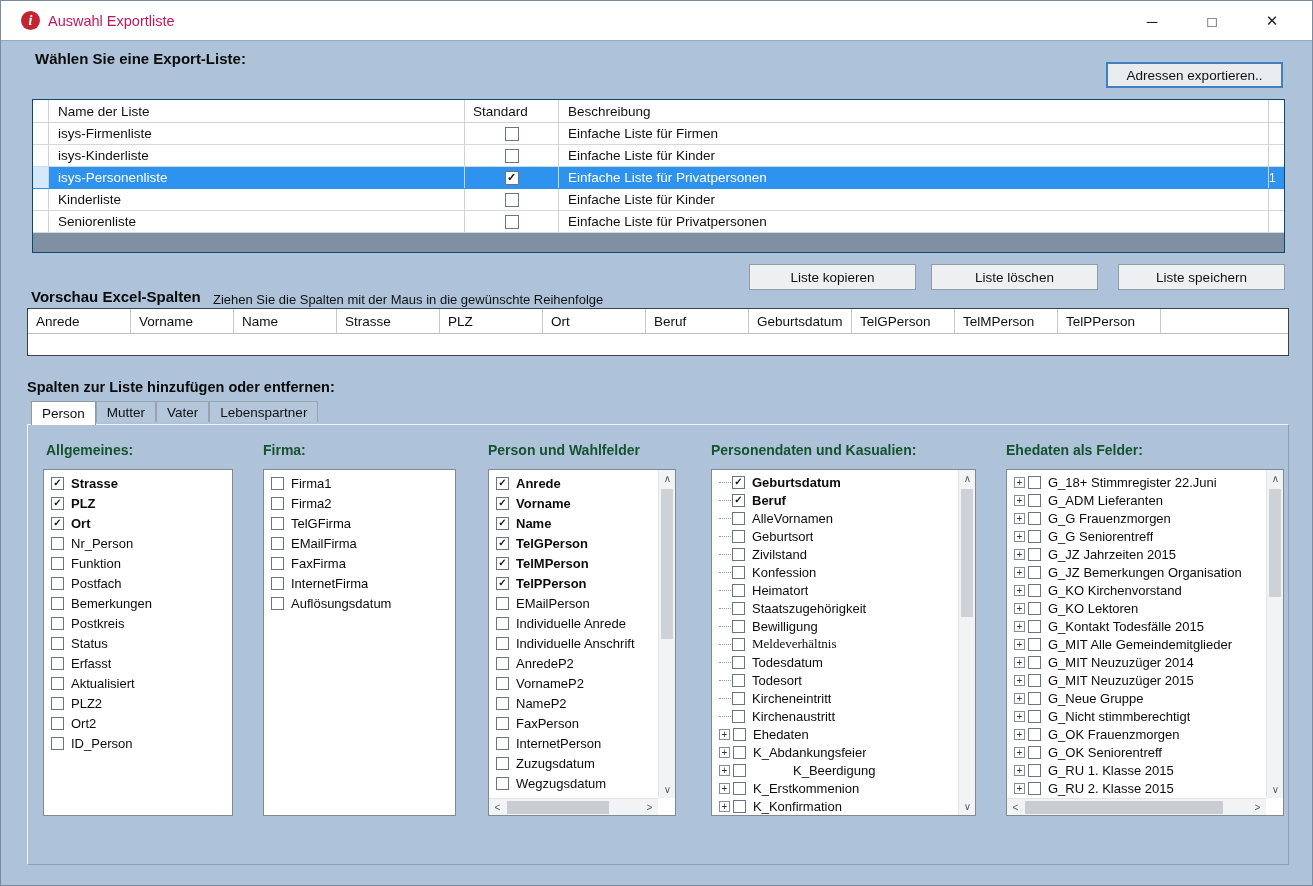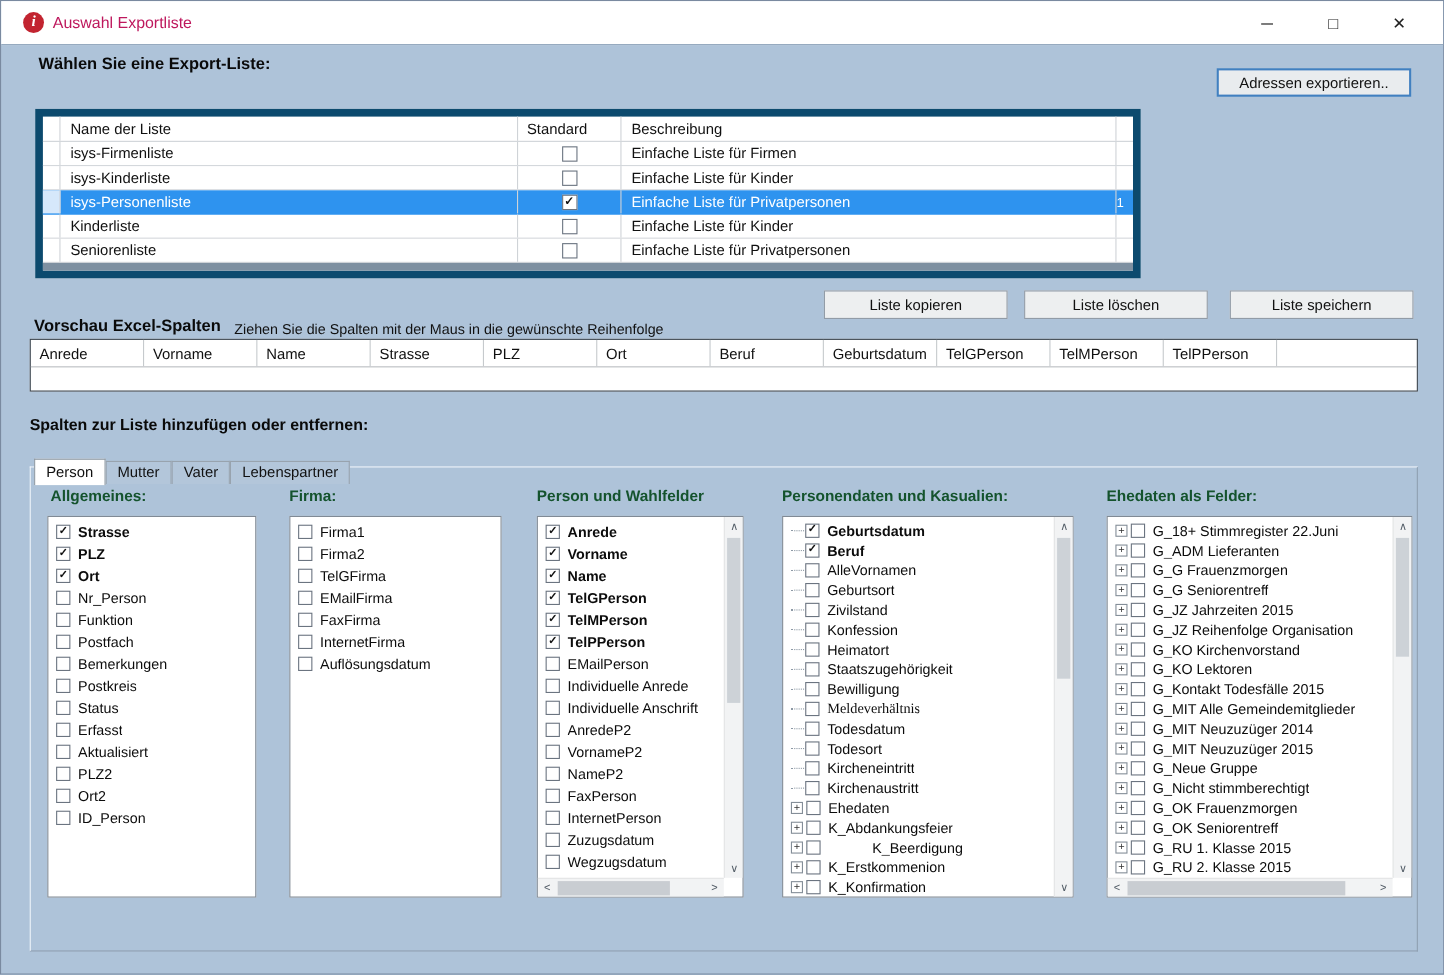--- a/index.html
+++ b/index.html
@@ -32,22 +32,22 @@
   
   .h-export { position:absolute; left:34px; top:49px; font-size:15px; font-weight:bold; color:#0a0a0a; }
   .btn-export {
     position:absolute; right:29px; top:61px; width:177px; height:26px;
     background:#e9ecee; border:2px solid #4180c0; font-size:13.5px; color:#111;
     display:flex; align-items:center; justify-content:center;
   }
 
   
   .lists-table {
-    position:absolute; left:31px; top:98px; width:1005px; height:154px;
-    background:#fff; border:7px solid #0c4a6e; display:flex; flex-direction:column;
+    position:absolute; left:31px; top:98px; width:1253px; height:154px;
+    background:#fff; border:1px solid #0c4a6e; display:flex; flex-direction:column;
   }
   .lt-header { display:flex; height:23px; align-items:center; border-bottom:1px solid #cfd3d7; font-size:13.5px; color:#101010; }
   .lt-row { display:flex; height:22px; align-items:center; border-bottom:1px solid #d4d8dc; font-size:13.5px; color:#101010; }
   .lt-sel  { width:16px; height:100%; border-right:1px solid #cfd3d7; flex:none; }
   .lt-name { width:415px; padding-left:9px; flex:none; overflow:hidden; white-space:nowrap; }
   .lt-std  { width:94px; padding-left:8px; flex:none; border-left:1px solid #cfd3d7; height:100%; display:flex; align-items:center; }
   .lt-desc { flex:1; padding-left:9px; border-left:1px solid #cfd3d7; height:100%; display:flex; align-items:center; overflow:hidden; white-space:nowrap; }
   .lt-end  { width:16px; flex:none; border-left:1px solid #cfd3d7; height:100%; font-size:12px; overflow:hidden; display:flex; align-items:center; }
   .lt-row .lt-std { justify-content:center; padding-left:0; }
   .lt-row.selected { background:#2e93ef; color:#ffffff; border-bottom-color:#2e93ef; }
@@ -77,21 +77,21 @@
   }
   .pv-header { display:flex; height:25px; border-bottom:1px solid #b9bdc1; }
   .pv-cell {
     width:103px; flex:none; padding-left:8px; font-size:13.5px; color:#101010;
     display:flex; align-items:center; border-right:1px solid #c6cacd;
     overflow:hidden; white-space:nowrap;
   }
 
   
   .h-columns { position:absolute; left:26px; top:378px; font-size:14.5px; font-weight:bold; color:#0a0a0a; }
-  .tabstrip { position:absolute; left:30px; top:400px; height:24px; display:flex; align-items:center; z-index:2;margin-top:16px; }
+  .tabstrip { position:absolute; left:30px; top:400px; height:24px; display:flex; align-items:flex-start; z-index:2; }
   .tab {
     height:21px; padding:0 10px; font-size:13.5px; color:#111;
     border:1px solid #98a3ae; border-bottom:none; background:#b3c6da;
     display:flex; align-items:center; margin-right:0;
   }
   .tab.active { height:24px; background:#ffffff; border-color:#8e99a4; position:relative; z-index:3; }
   .tabpage {
     position:absolute; left:26px; top:423px; width:1262px; height:441px;
     border:1px solid; border-color:#eef4fa #8fa0b2 #8fa0b2 #eef4fa;
   }
@@ -549,21 +549,21 @@
             <div class="lb-label" style="overflow: hidden;">G_G Seniorentreff</div>
           </div>
           <div class="lb-item">
             <div class="expander">+</div>
             <div class="cb"></div>
             <div class="lb-label" style="overflow: hidden;">G_JZ Jahrzeiten 2015</div>
           </div>
           <div class="lb-item">
             <div class="expander">+</div>
             <div class="cb"></div>
-            <div class="lb-label" style="overflow: hidden;">G_JZ Reihenfolge Organisation</div>
+            <div class="lb-label" style="overflow: hidden;">G_JZ Bemerkungen Organisation</div>
           </div>
           <div class="lb-item">
             <div class="expander">+</div>
             <div class="cb"></div>
             <div class="lb-label" style="overflow: hidden;">G_KO Kirchenvorstand</div>
           </div>
           <div class="lb-item">
             <div class="expander">+</div>
             <div class="cb"></div>
             <div class="lb-label" style="overflow: hidden;">G_KO Lektoren</div>

